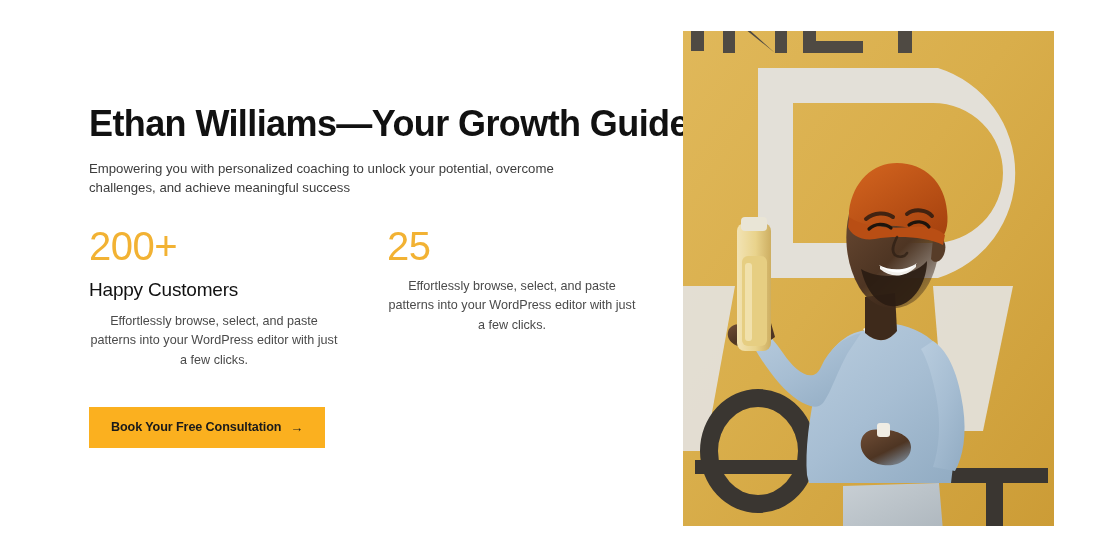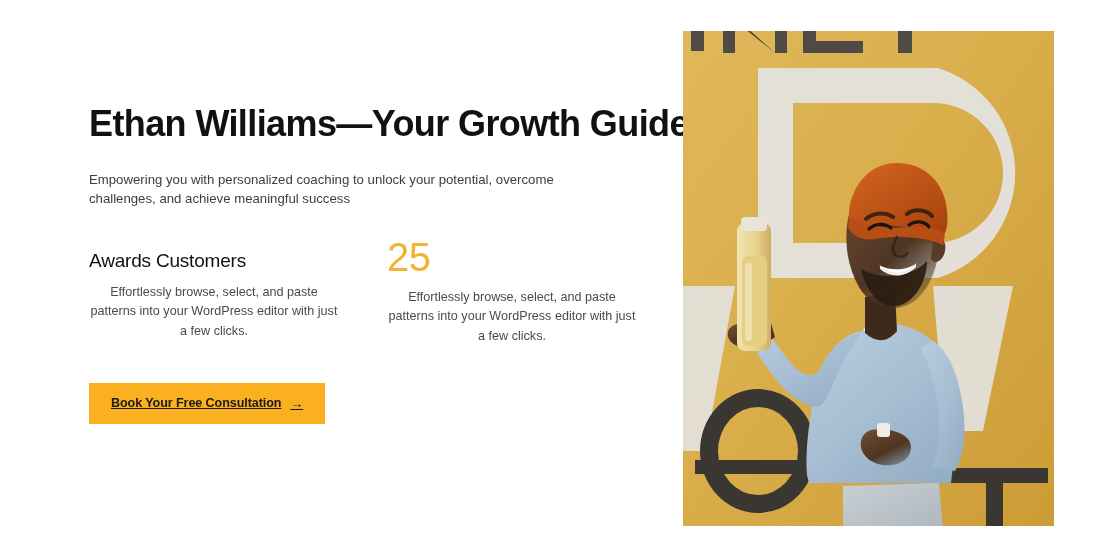--- a/index.html
+++ b/index.html
@@ -19,21 +19,21 @@
   }
   .headline {
     font-size:36px;
     font-weight:700;
     letter-spacing:-0.6px;
     color:#111111;
     line-height:1.12;
     white-space:nowrap;
   }
   .subtitle {
-    margin-top:26px;
+    margin-top:15px;
     font-size:13.2px;
     line-height:1.45;
     color:#3d3d3d;
     max-width:500px;
   }
 
   .stats {
     display:flex;
     margin-top:28px;
   }
@@ -71,21 +71,20 @@
     background:#FBB01F;
     border:none;
     border-radius:0;
     font-family:"Liberation Sans", sans-serif;
     font-size:12.6px;
     font-weight:700;
     color:#1a1a1a;
     letter-spacing:-0.1px;
     cursor:pointer;
     line-height:1;
-    text-decoration:underline;
   }
   .cta-arrow { font-size:13px; font-weight:400; }
 
   
   .photo {
     position:absolute;
     left:683px; top:31px;
     width:371px; height:495px;
     overflow:hidden;
     background:#D9AE4B;
@@ -99,21 +98,22 @@
 
   <div class="content">
 
     <h1 class="headline">Ethan Williams—Your Growth Guide</h1>
 
     <p class="subtitle">Empowering you with personalized coaching to unlock your potential, overcome challenges, and achieve meaningful success</p>
 
     <div class="stats">
 
       <div class="stat">
-        <div class="stat-label">Awards Customers</div>
+        <div class="stat-number">200+</div>
+        <div class="stat-label">Happy Customers</div>
         <div class="stat-desc">Effortlessly browse, select, and paste patterns into your WordPress editor with just a few clicks.</div>
       </div>
 
       <div class="stat">
         <div class="stat-number">25</div>
         <div class="stat-desc">Effortlessly browse, select, and paste patterns into your WordPress editor with just a few clicks.</div>
       </div>
 
     </div>
 

